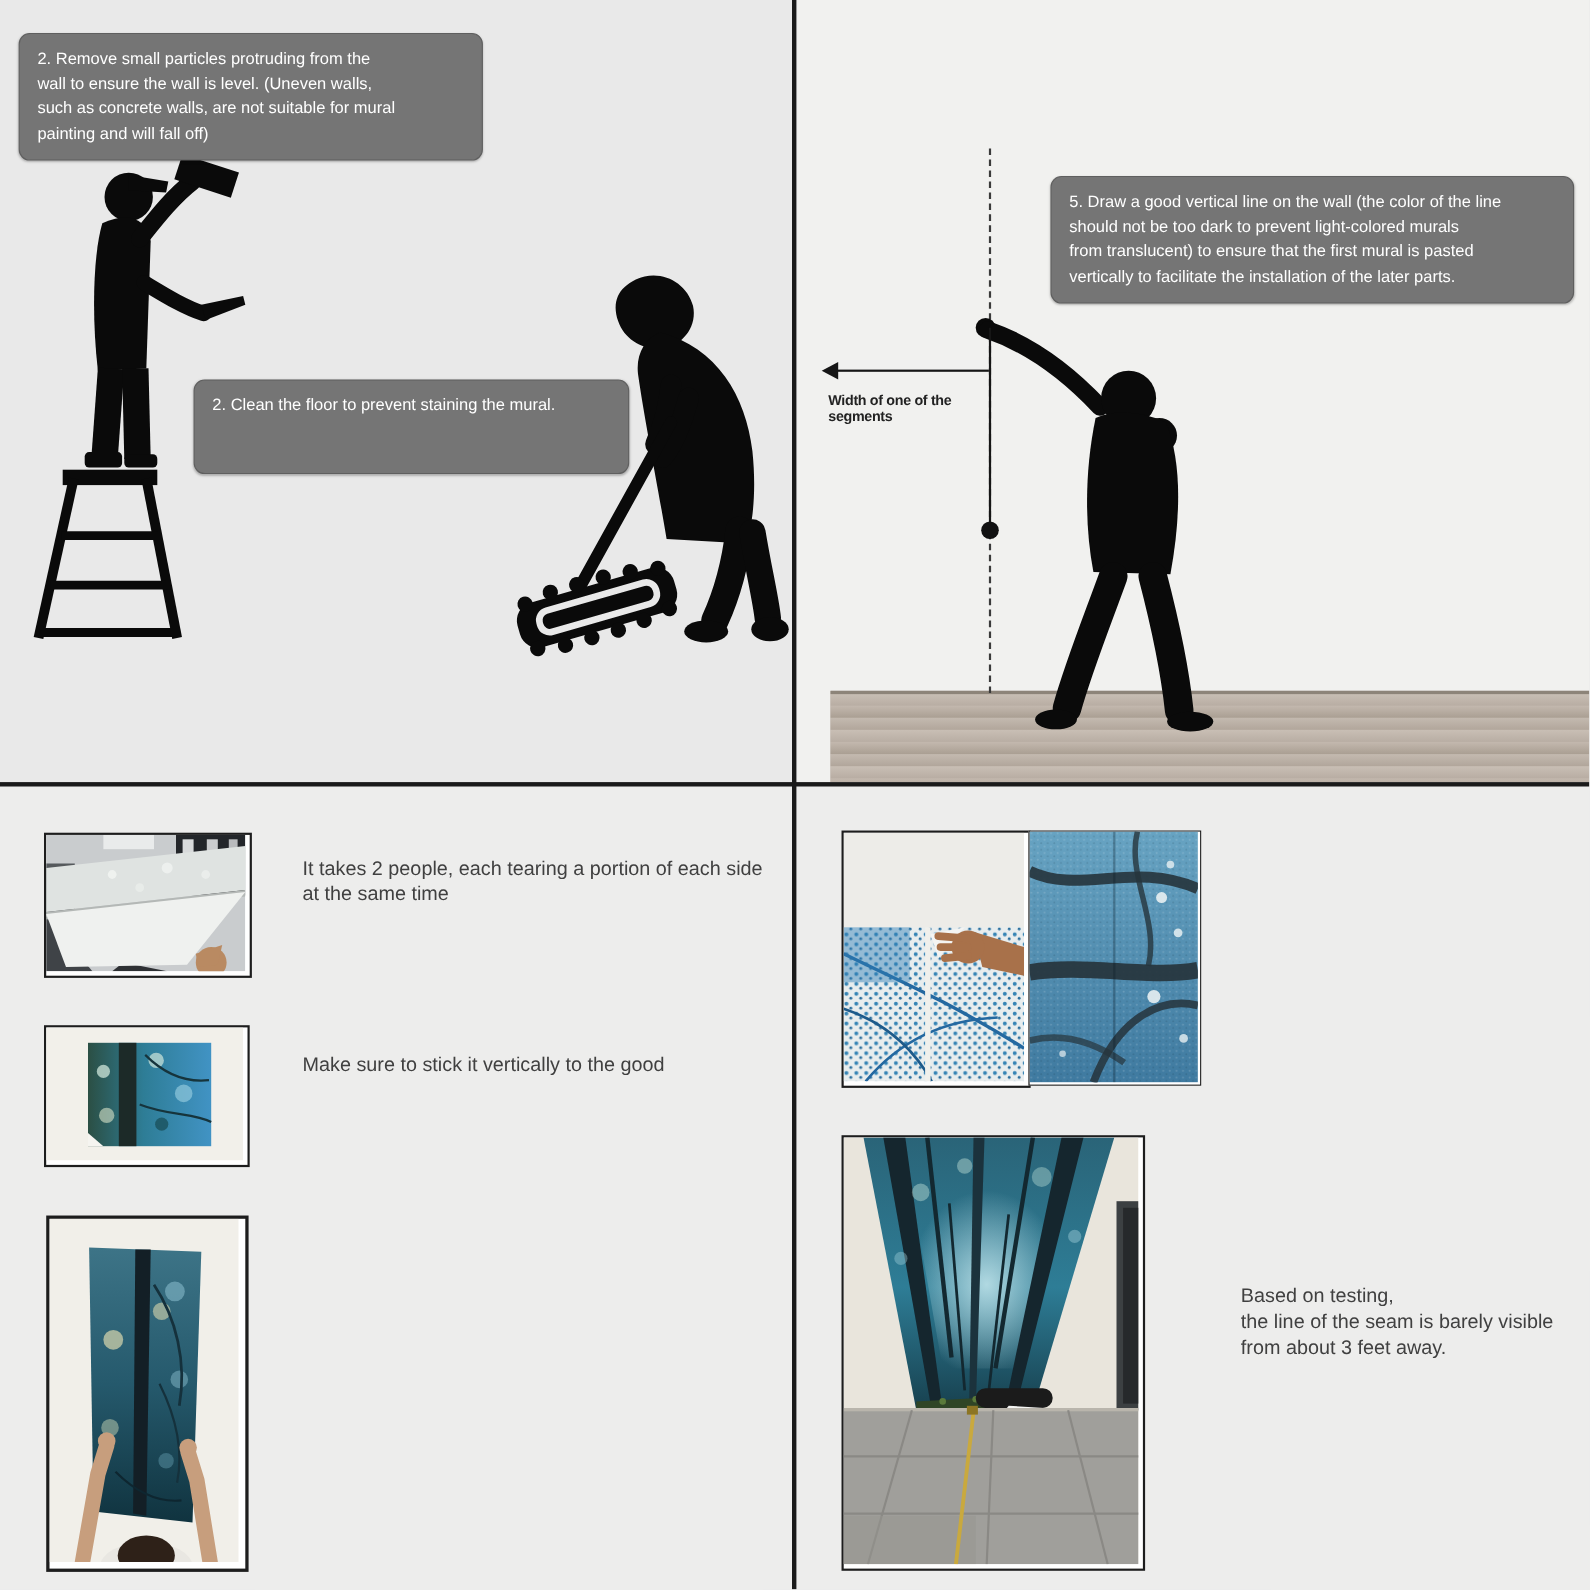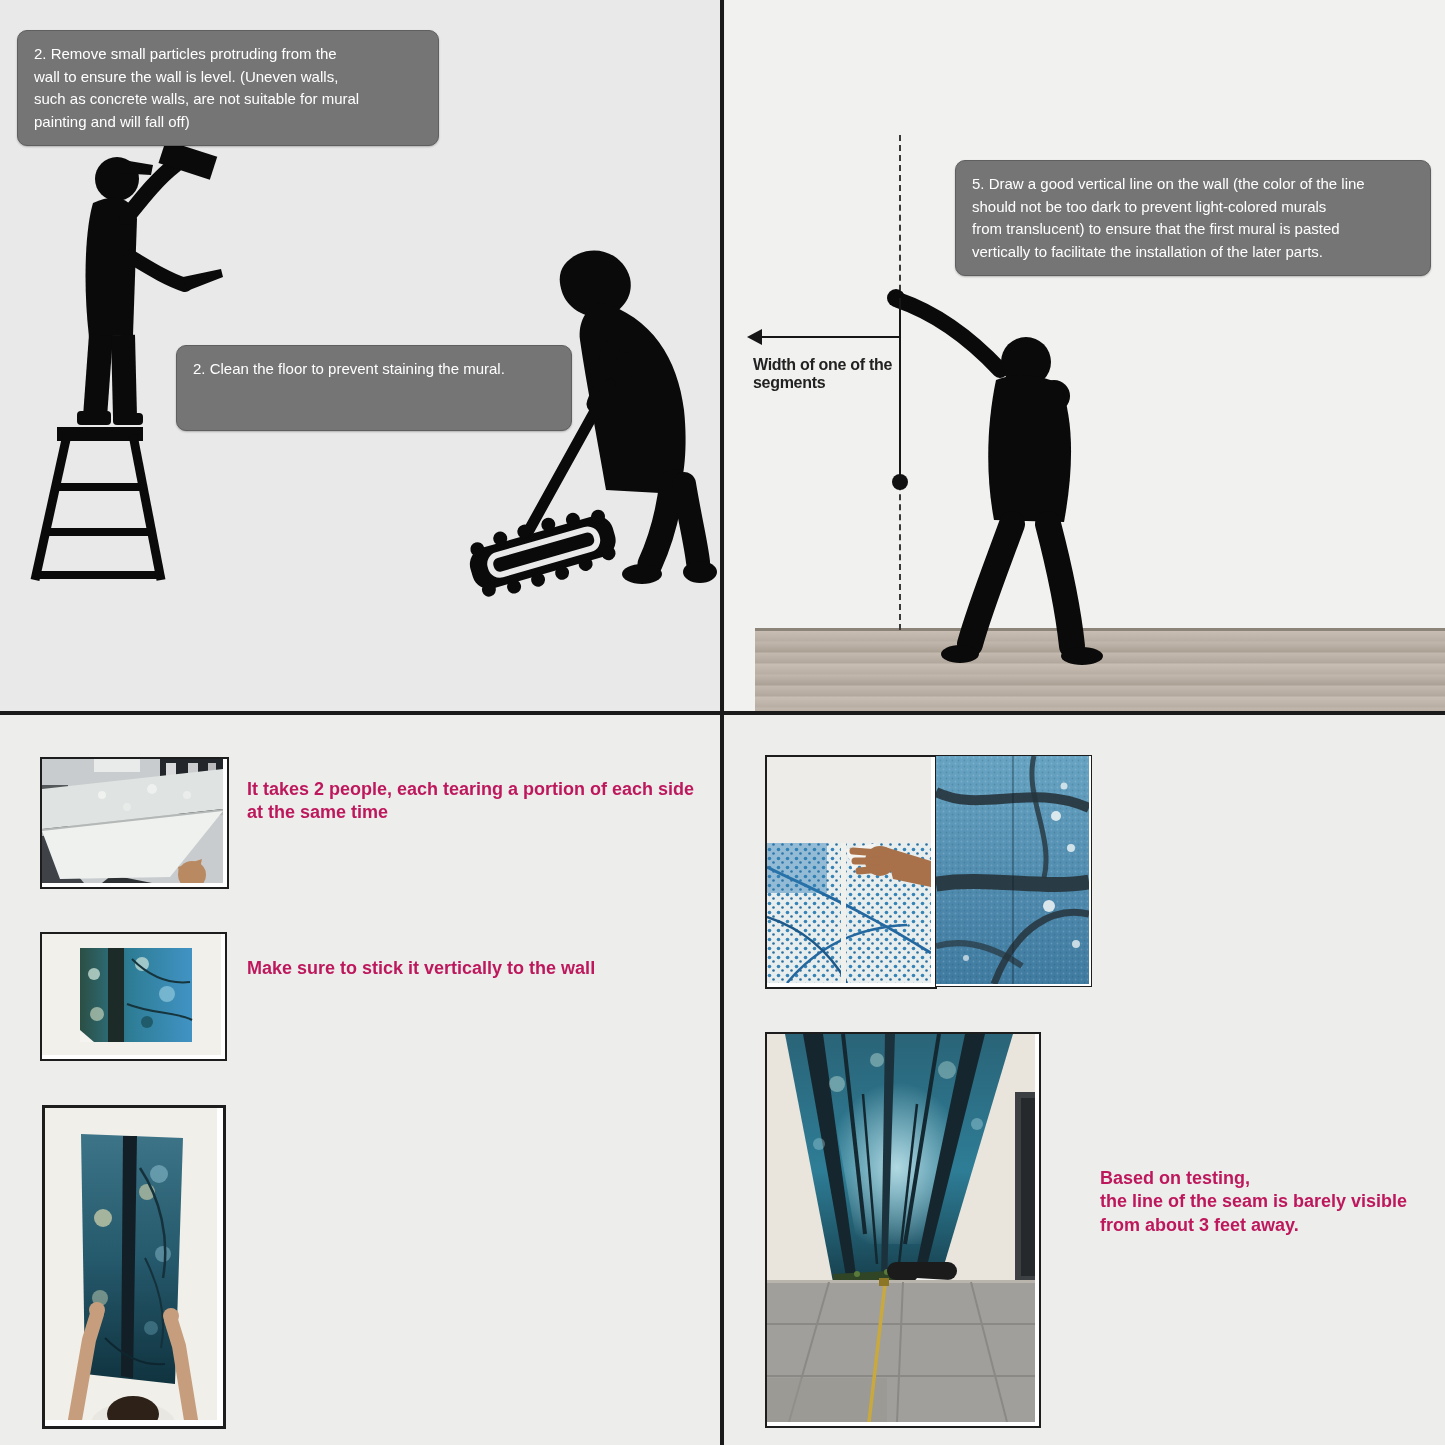--- a/index.html
+++ b/index.html
@@ -33,21 +33,21 @@
 
   .sil{position:absolute;z-index:2;}
 
   
   .dashed-line{position:absolute;left:174px;top:135px;width:0;height:495px;border-left:2px dashed #3a3a3a;z-index:1;}
   .plumb-string{position:absolute;left:174px;top:298px;width:2px;height:178px;background:#161616;z-index:3;}
   .plumb-bob{position:absolute;left:167px;top:474px;width:16px;height:16px;border-radius:50%;background:#111;z-index:3;}
   .width-arrow-line{position:absolute;left:36px;top:336px;width:138px;height:2px;background:#161616;z-index:3;}
   .width-arrow-head{position:absolute;left:22px;top:329px;width:0;height:0;z-index:3;
     border-top:8px solid transparent;border-bottom:8px solid transparent;border-right:15px solid #161616;}
-  .width-label{position:absolute;left:28px;top:356px;width:160px;font-size:16px;font-weight:700;
+  .width-label{position:absolute;left:28px;top:356px;width:160px;font-size:13px;font-weight:700;
     letter-spacing:-0.3px;color:#222;z-index:3;}
 
   .wood-floor{
     position:absolute;left:30px;top:628px;width:690px;height:83px;z-index:1;
     background:
       repeating-linear-gradient(180deg,
         #c8beb4 0px,#b9aea4 10px,#c2b7ad 11px,#aba094 21px,#c3b9af 22px,#b2a79c 32px,
         #c8beb4 33px),
       #bdb2a8;
     border-top:3px solid #8d8479;
@@ -57,22 +57,22 @@
   .photo{position:absolute;border:2px solid #1d1d1d;background:#fff;z-index:2;}
   .photo svg{display:block;}
   #photo-peel{left:40px;top:42px;width:185px;height:128px;}
   #photo-vertical{left:40px;top:217px;width:183px;height:125px;}
   #photo-hold{left:42px;top:390px;width:178px;height:318px;border-width:3px;}
   #photo-match{left:40px;top:40px;width:168px;height:230px;}
   #photo-seam{left:210px;top:40px;width:155px;height:230px;border-width:1px;}
   #photo-final{left:40px;top:317px;width:272px;height:392px;}
 
   .caption{
-    position:absolute;color:#be185d;font-size:18px;font-weight:700;line-height:1.3;
-    white-space:pre-line;z-index:2;
+    position:absolute;color:#404040;font-size:18px;font-weight:400;line-height:1.3;
+    white-space:pre-line;z-index:2;margin-left:28px;
   }
   #cap-tear{left:247px;top:63px;width:450px;}
   #cap-stick{left:247px;top:242px;width:450px;}
   #cap-fix{left:247px;top:427px;width:460px;}
   #cap-match{left:412px;top:100px;width:290px;}
   #cap-seam{left:375px;top:452px;width:310px;}
 </style>
 </head>
 <body>
 
@@ -217,21 +217,21 @@
         <circle cx="52" cy="40" r="6" fill="#cfe6da" opacity=".75"></circle>
         <circle cx="100" cy="30" r="7" fill="#cfe6da" opacity=".7"></circle>
         <circle cx="125" cy="60" r="8" fill="#9fd2e2" opacity=".6"></circle>
         <circle cx="55" cy="80" r="7" fill="#d8e3c8" opacity=".6"></circle>
         <circle cx="105" cy="88" r="6" fill="#174a52" opacity=".7"></circle>
         <path d="M90,25 C110,45 130,50 148,48" stroke="#16343c" stroke-width="2" fill="none"></path>
         <path d="M85,70 C110,80 135,78 150,86" stroke="#16343c" stroke-width="2" fill="none"></path>
         <polygon points="38,96 52,108 38,108" fill="#f5f4f0"></polygon>
       </svg>
     </div>
-    <div id="cap-stick" class="caption">Make sure to stick it vertically to the wall</div>
+    <div id="cap-stick" class="caption">Make sure to stick it vertically to the good</div>
 
     <div id="photo-hold" class="photo">
       <svg width="172" height="312" viewBox="0 0 172 312">
         <defs>
           <linearGradient id="mural3" x1="0" y1="0" x2="0" y2="1">
             <stop offset="0" stop-color="#3d7487"></stop>
             <stop offset="0.5" stop-color="#25596c"></stop>
             <stop offset="1" stop-color="#10333f"></stop>
           </linearGradient>
         </defs>

